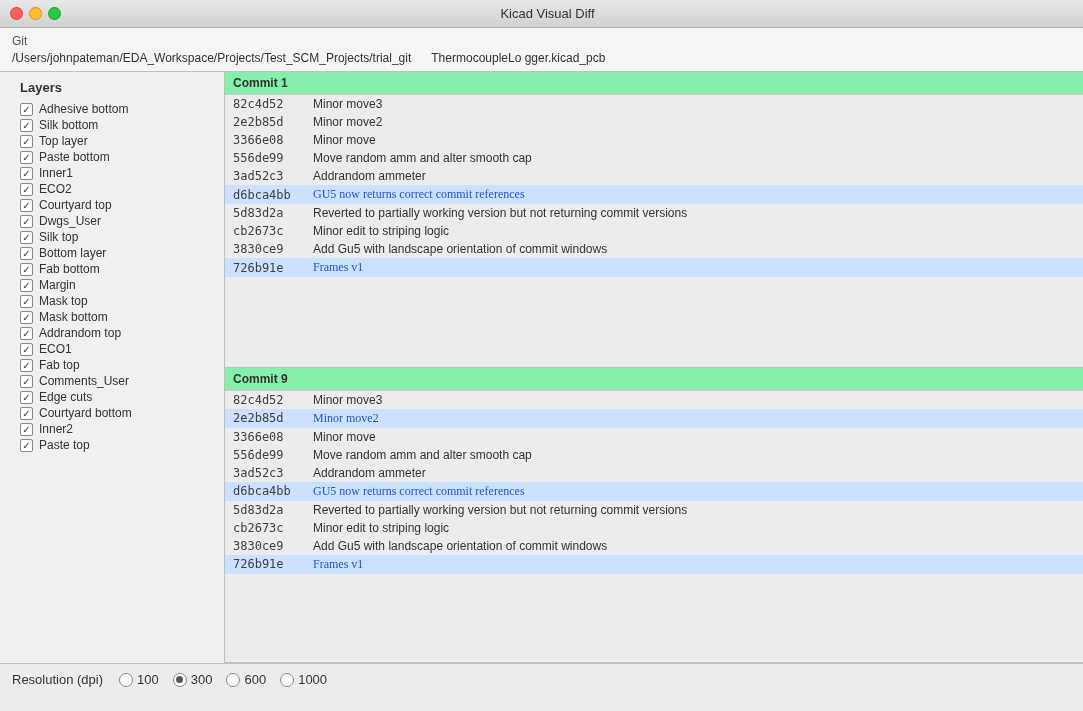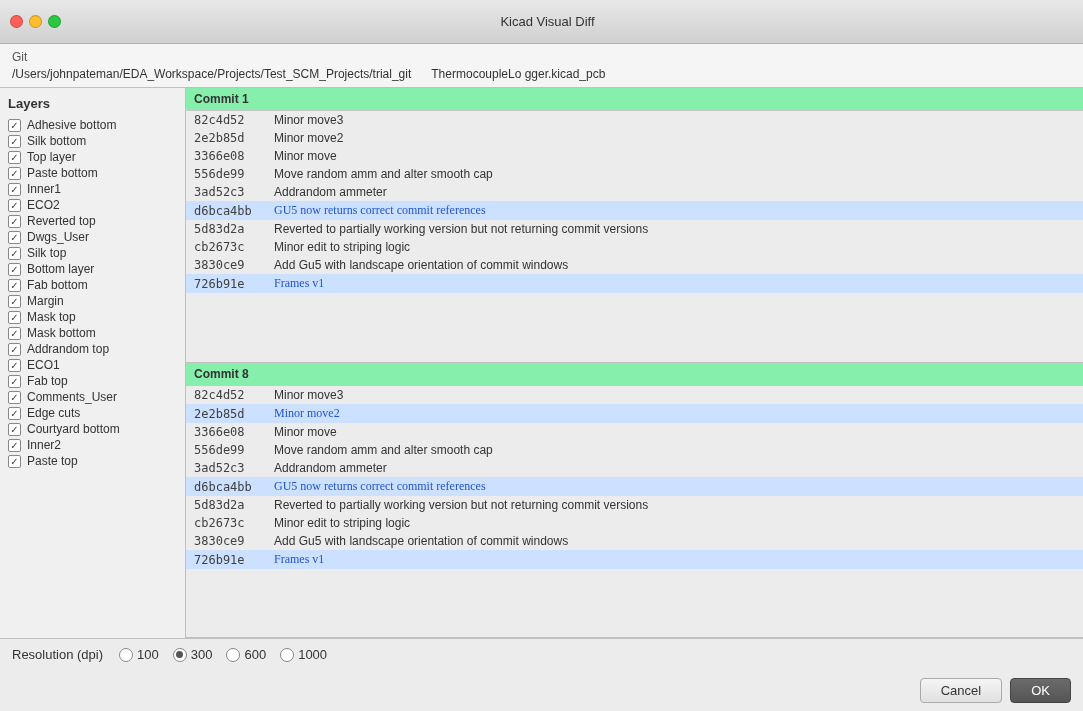--- a/index.html
+++ b/index.html
@@ -11,21 +11,21 @@
       height: 711px;
       overflow: hidden;
       display: flex;
       flex-direction: column;
     }
 
     
     .title-bar {
       background: linear-gradient(to bottom, #e8e8e8, #d0d0d0);
       border-bottom: 1px solid #b0b0b0;
-      height: 44px;
+      height: 28px;
       display: flex;
       align-items: center;
       justify-content: center;
       position: relative;
       flex-shrink: 0;
       padding-left: 12px;
     }
     .title-bar-buttons {
       position: absolute;
       left: 10px;
@@ -68,27 +68,27 @@
 
     
     .main-content {
       display: flex;
       flex: 1;
       overflow: hidden;
     }
 
     
     .layers-panel {
-      width: 186px;
+      width: 225px;
       flex-shrink: 0;
       border-right: 1px solid #c0c0c0;
       background: #f0f0f0;
       display: flex;
       flex-direction: column;
-      padding: 8px 0 8px 0;
+      padding: 8px 0 8px 12px;
       overflow-y: auto;
     }
     .layers-title {
       font-size: 13px;
       font-weight: 600;
       color: #333;
       padding: 0 8px 6px 8px;
     }
     .layer-item {
       display: flex;
@@ -277,21 +277,21 @@
         <div class="layer-item">
           <div class="layer-checkbox checked"></div>
           <span>Inner1</span>
         </div>
         <div class="layer-item">
           <div class="layer-checkbox checked"></div>
           <span>ECO2</span>
         </div>
         <div class="layer-item">
           <div class="layer-checkbox checked"></div>
-          <span>Reverted top</span>
+          <span>Courtyard top</span>
         </div>
         <div class="layer-item">
           <div class="layer-checkbox checked"></div>
           <span>Dwgs_User</span>
         </div>
         <div class="layer-item">
           <div class="layer-checkbox checked"></div>
           <span>Silk top</span>
         </div>
         <div class="layer-item">
@@ -391,21 +391,21 @@
             <span class="commit-msg">Add Gu5 with landscape orientation of commit windows</span>
           </div>
           <div class="commit-row highlighted">
             <span class="commit-hash">726b91e</span>
             <span class="commit-msg blue">Frames v1</span>
           </div>
         </div>
     </div>
 
     <div class="commit-section">
-      <div class="commit-header">Commit 8</div>
+      <div class="commit-header">Commit 9</div>
       <div id="commit2-rows">
           <div class="commit-row">
             <span class="commit-hash">82c4d52</span>
             <span class="commit-msg">Minor move3</span>
           </div>
           <div class="commit-row highlighted">
             <span class="commit-hash">2e2b85d</span>
             <span class="commit-msg blue">Minor move2</span>
           </div>
           <div class="commit-row">
@@ -461,17 +461,13 @@
         <label class="radio-item">
           <div class="radio-circle"></div>
           <span>600</span>
         </label>
         <label class="radio-item">
           <div class="radio-circle"></div>
           <span>1000</span>
         </label>
       </div>
   </div>
-  <div class="action-buttons">
-    <button class="btn">Cancel</button>
-    <button class="btn btn-ok">OK</button>
-  </div>
 </div>
 
 </body></html>

